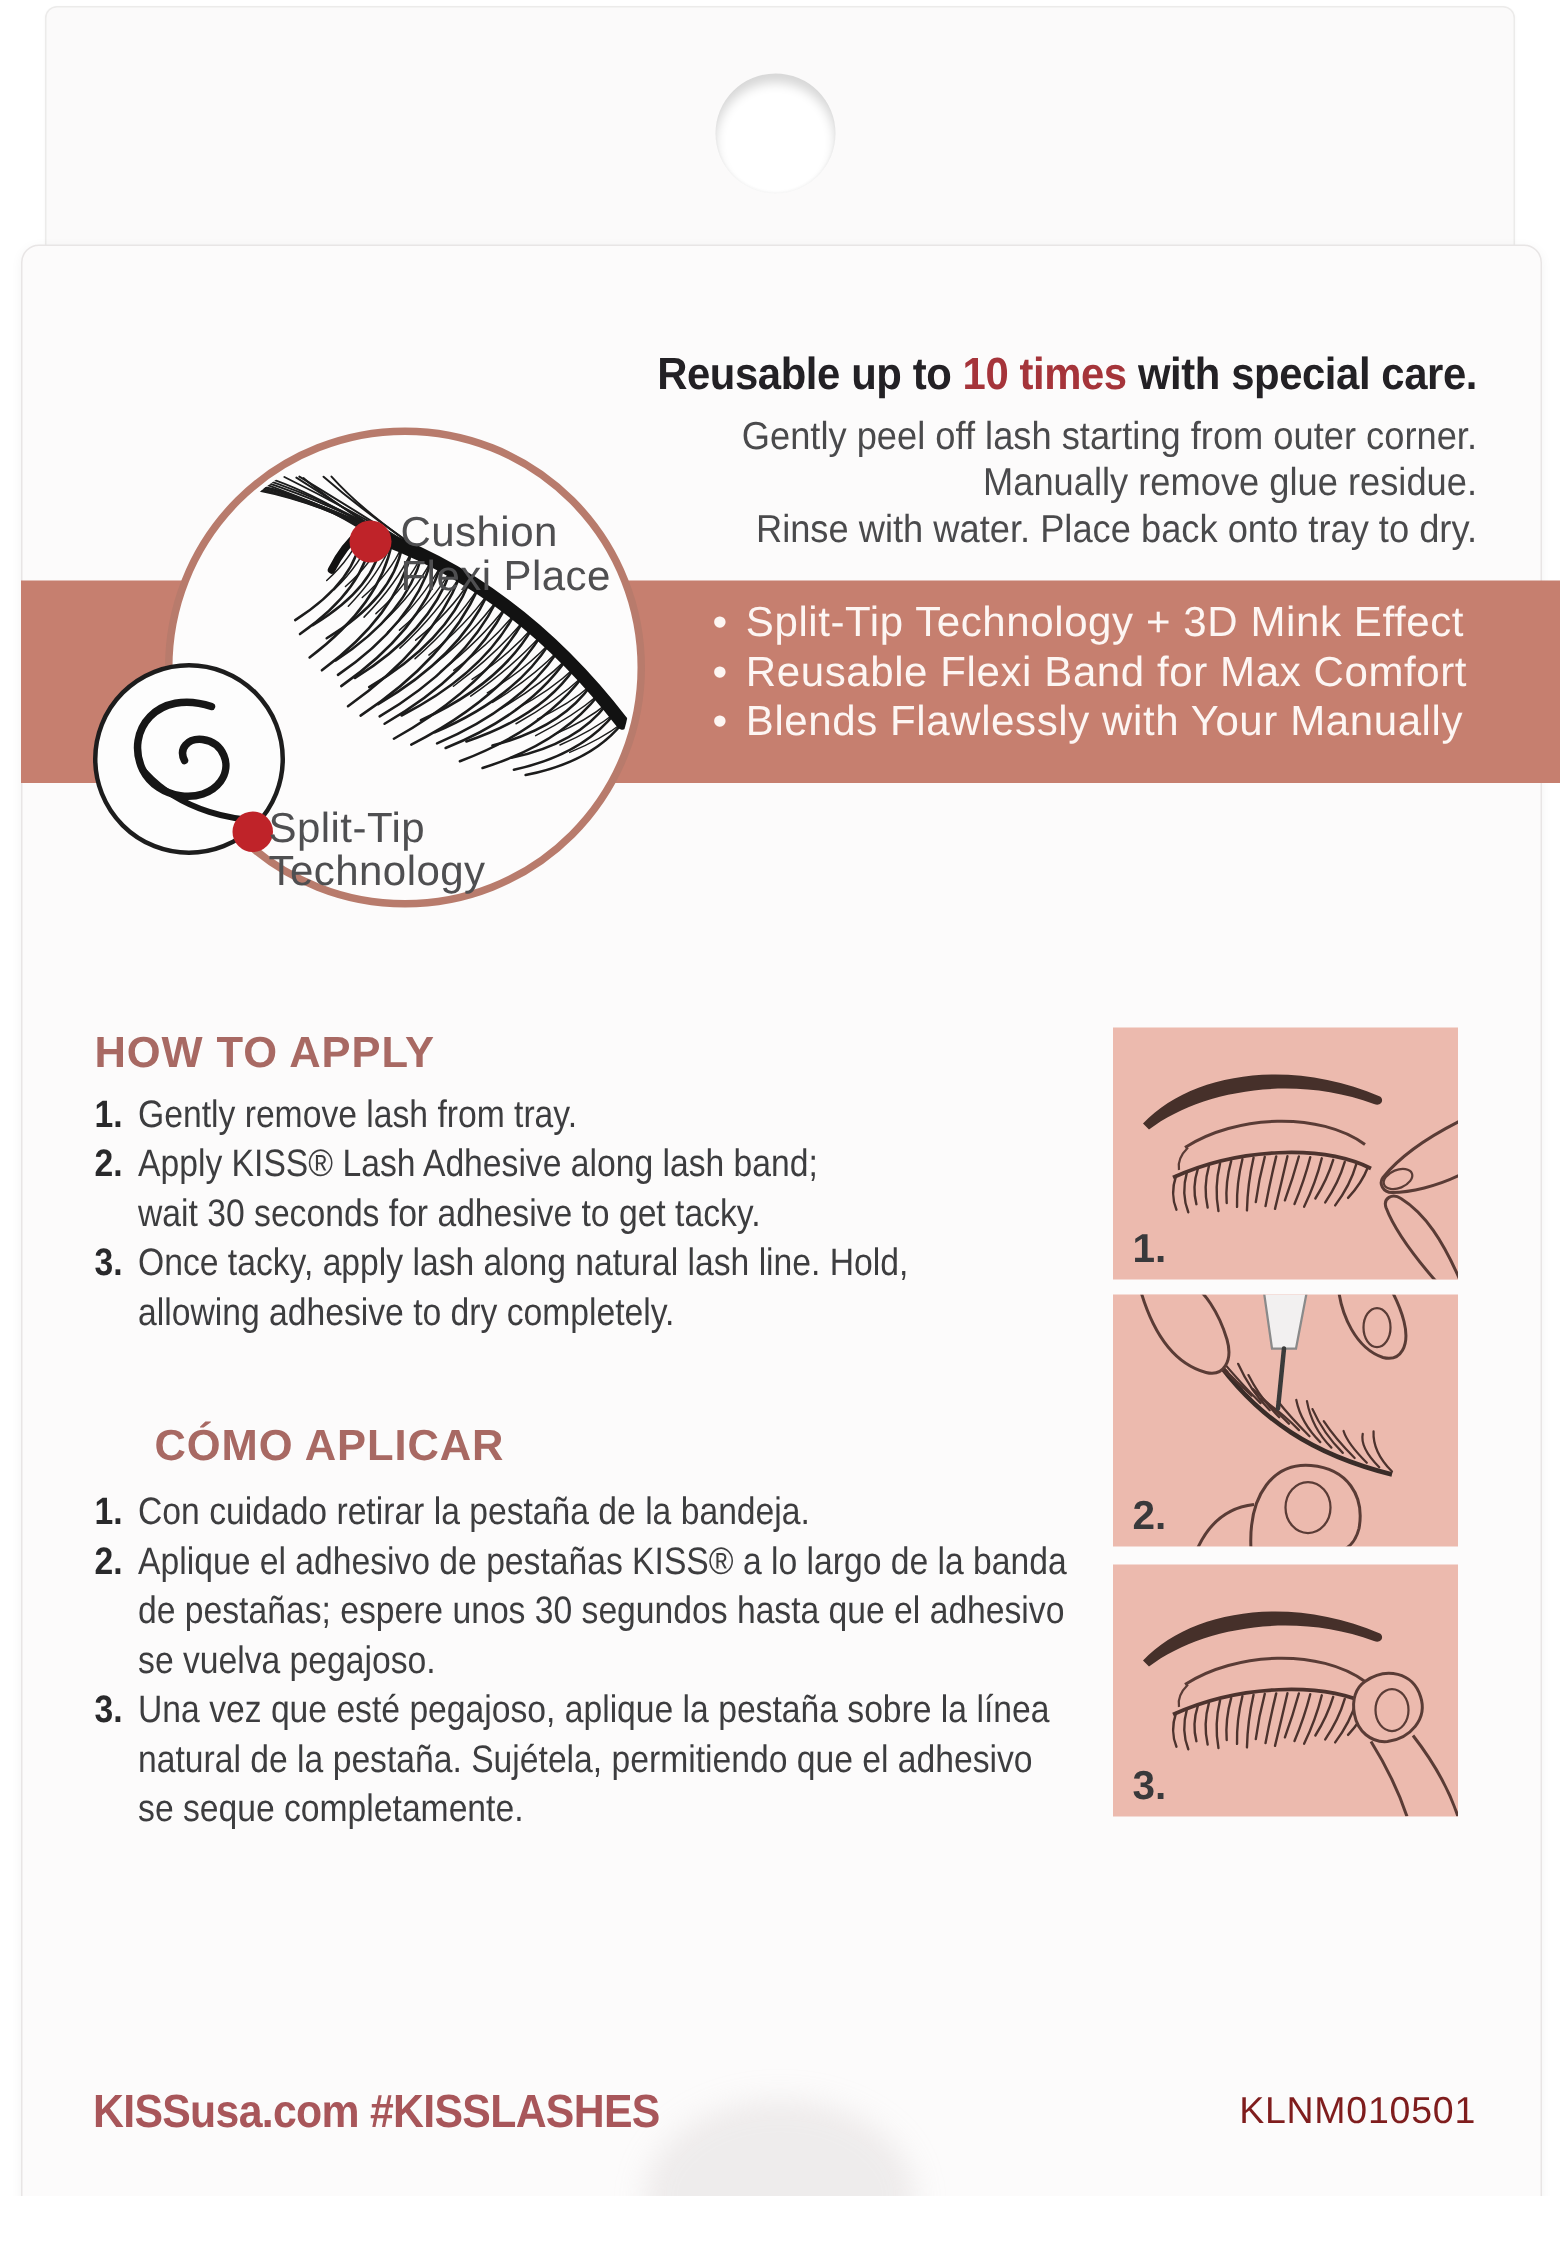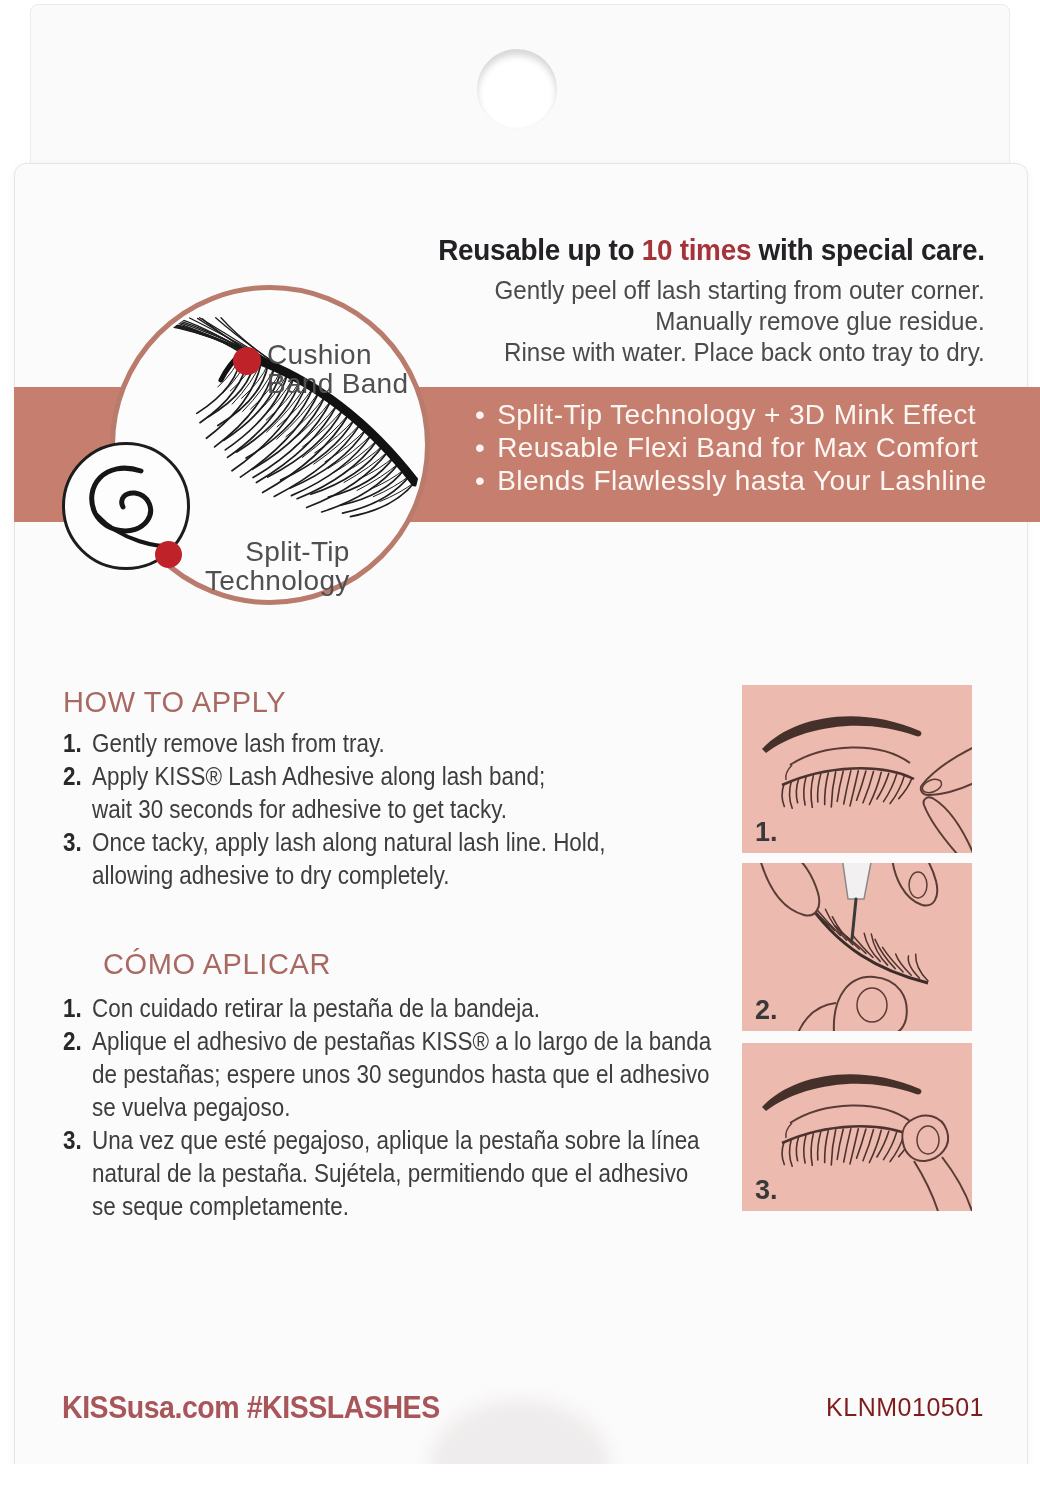--- a/index.html
+++ b/index.html
@@ -31,23 +31,23 @@
   .big-circle{position:absolute;left:110px;top:285px;width:320px;height:320px;border-radius:50%;
               background:#fdfcfc;border:5px solid #b87b6c;box-sizing:border-box;}
   .big-circle svg{position:absolute;left:0;top:0;}
   .small-circle{position:absolute;left:62px;top:442px;width:128px;height:128px;border-radius:50%;
                 background:#fdfdfd;border:3px solid #1d1d1d;box-sizing:border-box;overflow:hidden;}
   .dot{position:absolute;border-radius:50%;background:#bf2329;}
   .dot1{left:233px;top:347px;width:28px;height:28px;}
   .dot2{left:155px;top:541px;width:27px;height:27px;}
   .callout{position:absolute;font-size:28px;line-height:29px;color:#4f4f51;white-space:pre-line;letter-spacing:.3px;}
   .co-cushion{left:267px;top:340px;}
-  .co-split{left:205px;top:537px;text-align:right;}
-  
-  .sec-title{position:absolute;font-size:29px;font-weight:normal;letter-spacing:.6px;color:#a86963;}
+  .co-split{left:179px;top:537px;}
+  
+  .sec-title{position:absolute;font-size:29px;font-weight:bold;letter-spacing:.6px;color:#a86963;}
   .t-en{left:63px;top:686px;}
   .t-es{left:63px;top:948px;margin-left:40px;}
   .steps{position:absolute;left:63px;width:780px;transform:scaleX(.88);transform-origin:left top;}
   .steps-en{top:727px;}
   .steps-es{top:992px;}
   .step{display:flex;}
   .step .num{flex:0 0 33px;font-weight:bold;color:#29292b;font-size:25.5px;line-height:33px;}
   .step .txt{white-space:pre-line;color:#3d3d3f;font-size:25.5px;line-height:33px;}
   
   .diagram{position:absolute;left:742px;width:230px;height:168px;background:#ecbaae;overflow:hidden;}
@@ -78,21 +78,21 @@
     <div class="care-lines">
       <div>Gently peel off lash starting from outer corner.</div>
       <div>Manually remove glue residue.</div>
       <div>Rinse with water. Place back onto tray to dry.</div>
     </div>
   </div>
 
   <div class="banner">
     <div class="feature-row" style="top:12px;"><span class="bullet">•</span><span>Split-Tip Technology + 3D Mink Effect</span></div>
     <div class="feature-row" style="top:45px;"><span class="bullet">•</span><span>Reusable Flexi Band for Max Comfort</span></div>
-    <div class="feature-row" style="top:78px;"><span class="bullet">•</span><span>Blends Flawlessly hasta Your Lashline</span></div>
+    <div class="feature-row" style="top:78px;"><span class="bullet">•</span><span>Blends Flawlessly with Your Manually</span></div>
   </div>
 
   <div class="big-circle">
     <svg width="310" height="310" viewBox="0 0 310 310">
       <defs>
           <clipPath id="cc">
             <circle cx="155" cy="155" r="152"></circle>
           </clipPath>
         </defs>
       <g clip-path="url(#cc)">
@@ -185,21 +185,21 @@
   <div class="small-circle">
     <svg width="122" height="122" viewBox="0 0 122 122">
       <path d="M76 26 C40 14 18 42 30 68 C40 88 70 92 82 76 C90 65 84 50 70 48 C60 47 54 54 58 62" fill="none" stroke="#161616" stroke-width="5" stroke-linecap="round"></path>
       <path d="M32 70 C54 94 92 106 126 100" fill="none" stroke="#161616" stroke-width="4" stroke-linecap="round"></path>
     </svg>
   </div>
 
   <div class="dot dot1"></div>
   <div class="dot dot2"></div>
   <div class="callout co-cushion">Cushion
-Band Band</div>
+Flexi Place</div>
   <div class="callout co-split">Split-Tip
 Technology</div>
 
   <div class="sec-title t-en">HOW TO APPLY</div>
   <div class="steps steps-en">
     <div class="step">
         <span class="num">1.</span>
         <span class="txt">Gently remove lash from tray.</span>
       </div>
     <div class="step">

